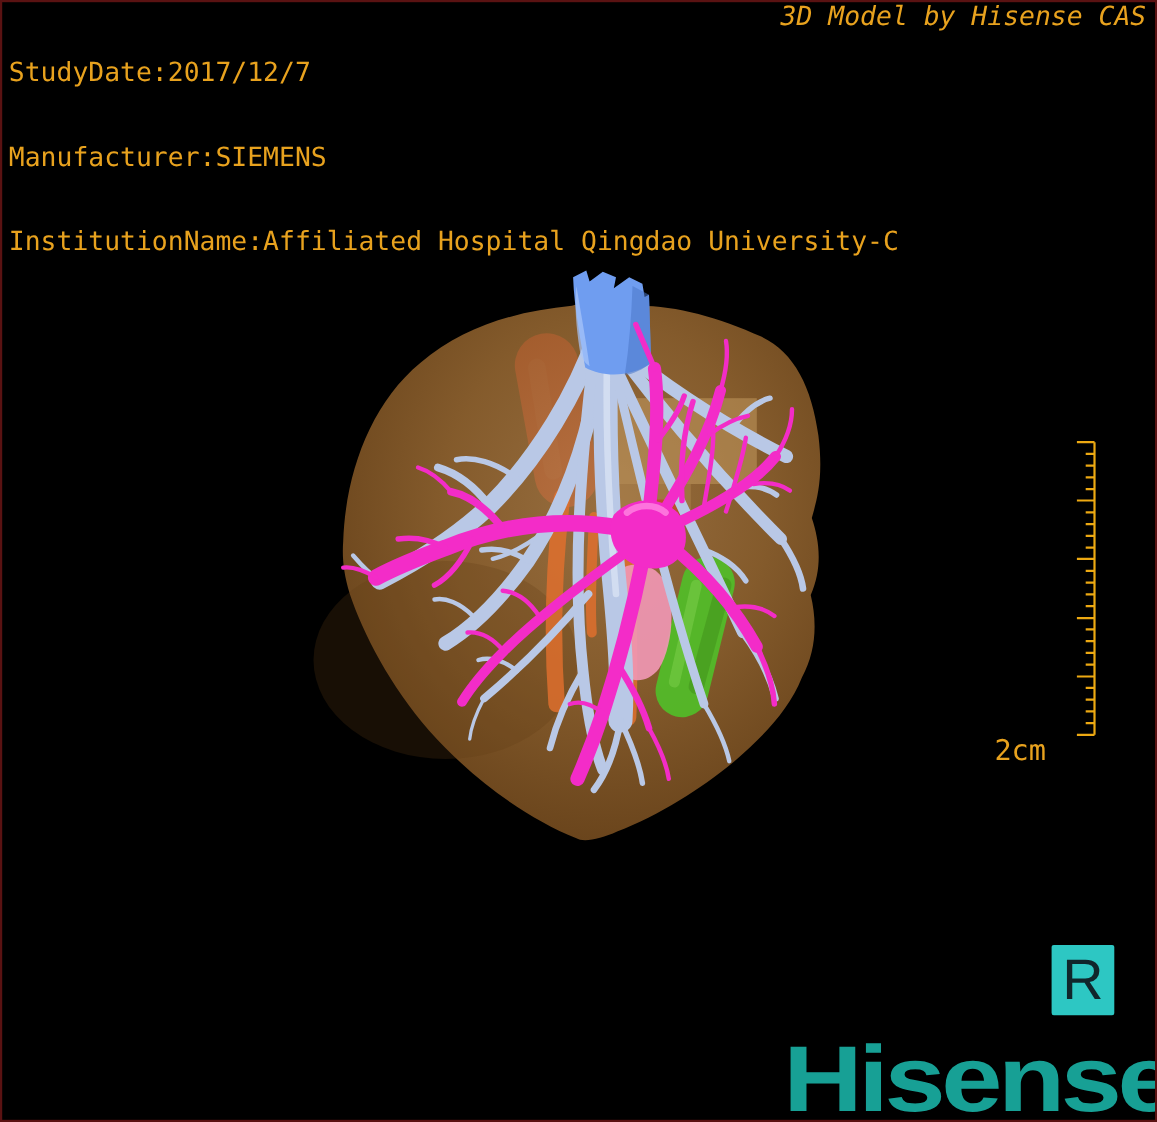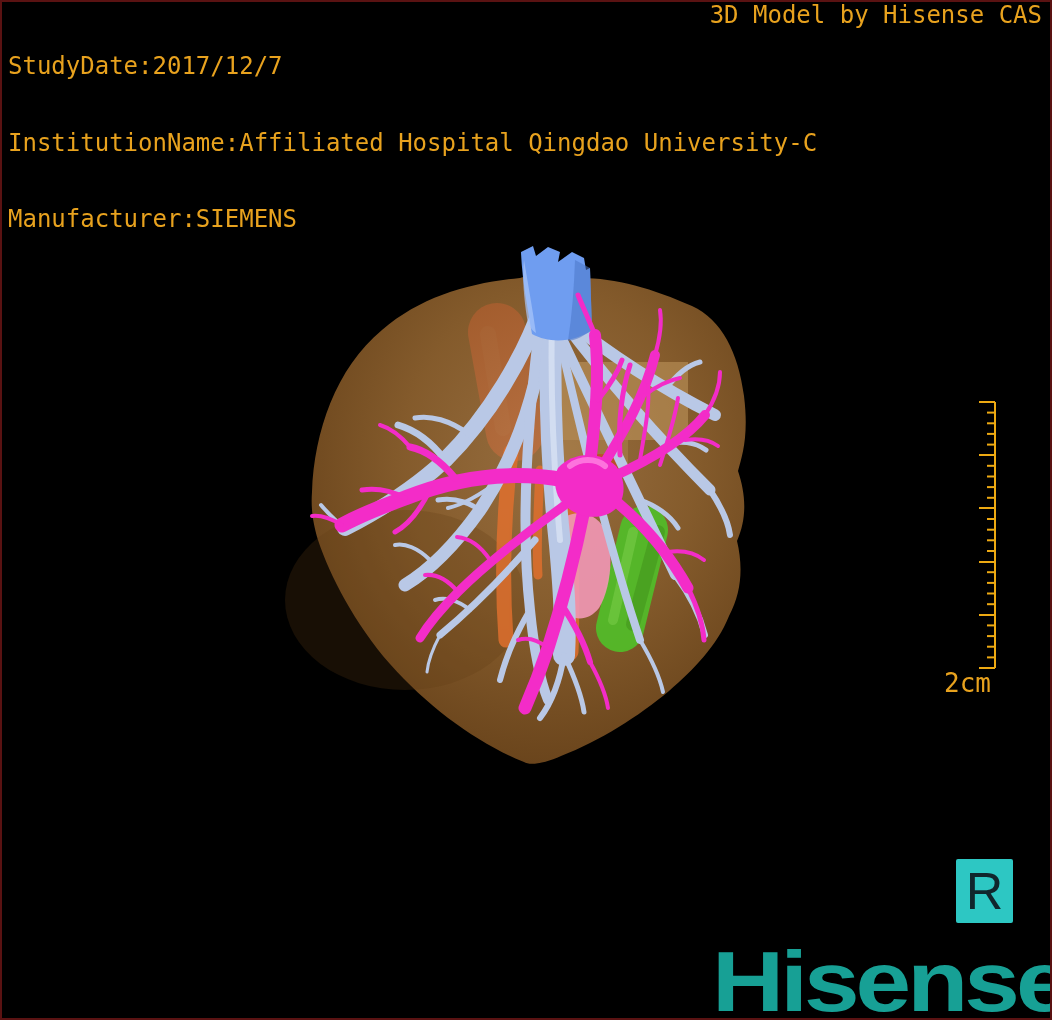--- a/index.html
+++ b/index.html
@@ -11,25 +11,25 @@
     font-family:"DejaVu Sans Mono",monospace;
     box-sizing:border-box;
   }
   .frame-border{
     position:absolute;inset:0;
     border:2px solid var(--border_maroon,#5a1212);
     pointer-events:none;z-index:50;
   }
   .hud{position:absolute;color:var(--amber,#e8a21e);font-size:24px;line-height:25.5px;white-space:pre;z-index:20;}
   #patient-info{left:8px;top:3px;}
-  #watermark{right:10px;top:3px;text-align:left;}
+  #watermark{right:10px;top:3px;text-align:left;font-style:italic;}
   #liver-volume{left:8px;bottom:14px;color:var(--volume_text,#f2c183);}
   #viewport{position:absolute;inset:0;z-index:1;cursor:grab;}
   #scale-area{position:absolute;left:958px;top:392px;width:70px;height:320px;z-index:20;}
-  #scale-label{position:absolute;left:944px;top:668px;width:60px;color:var(--amber,#e8a21e);font-size:26px;z-index:20;}
+  #scale-label{position:absolute;left:904px;top:668px;width:60px;color:var(--amber,#e8a21e);font-size:26px;z-index:20;}
   #orientation-r{
     position:absolute;left:956px;top:859px;width:57px;height:64px;
     background:var(--marker_teal,#2dc7c3);
     color:var(--marker_letter,#10262c);
     display:flex;align-items:center;justify-content:center;
     font-family:"Liberation Sans",sans-serif;
     font-size:52px;font-weight:500;z-index:20;border-radius:2px;
   }
   #logo{
     position:absolute;left:712px;bottom:6px;
@@ -173,22 +173,22 @@
       </g>
       <g>
         <path d="M558,468 C572,452 600,450 616,466 C628,482 626,506 608,514 C588,522 566,512 558,496 C554,486 554,476 558,468 Z" fill="#f32cc8"></path>
         <path d="M570,466 C580,458 596,458 605,466" stroke="#ff86e2" fill="none" stroke-width="6" opacity="0.8" stroke-linecap="round"></path>
       </g>
     </svg>
   </div>
 
   <div id="patient-info" class="hud">
     <div>StudyDate:2017/12/7</div>
+    <div>Manufacturer:SIEMENS</div>
     <div>InstitutionName:Affiliated Hospital Qingdao University-C</div>
-    <div>Manufacturer:SIEMENS</div>
   </div>
 
   <div id="watermark" class="hud">3D Model by Hisense CAS</div>
 
 
   <svg id="scale-area" viewBox="0 0 70 320">
     <g stroke-width="2" fill="none" stroke="#eda912">
       <line x1="37" y1="10" x2="37" y2="276"></line>
       <line x1="21" y1="10" x2="37" y2="10"></line>
       <line x1="21" y1="63" x2="37" y2="63"></line>

